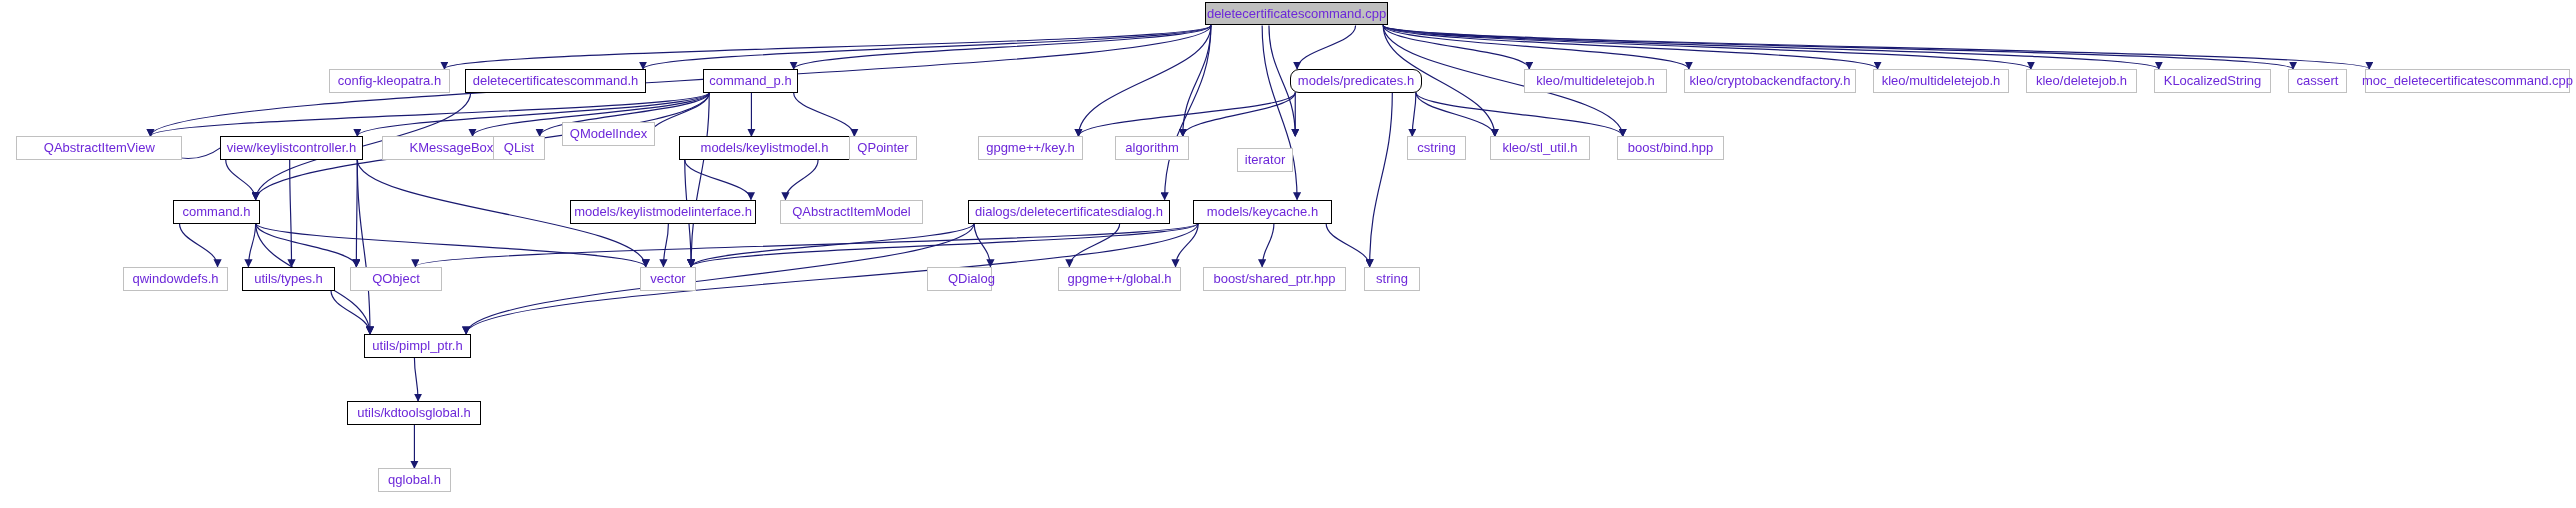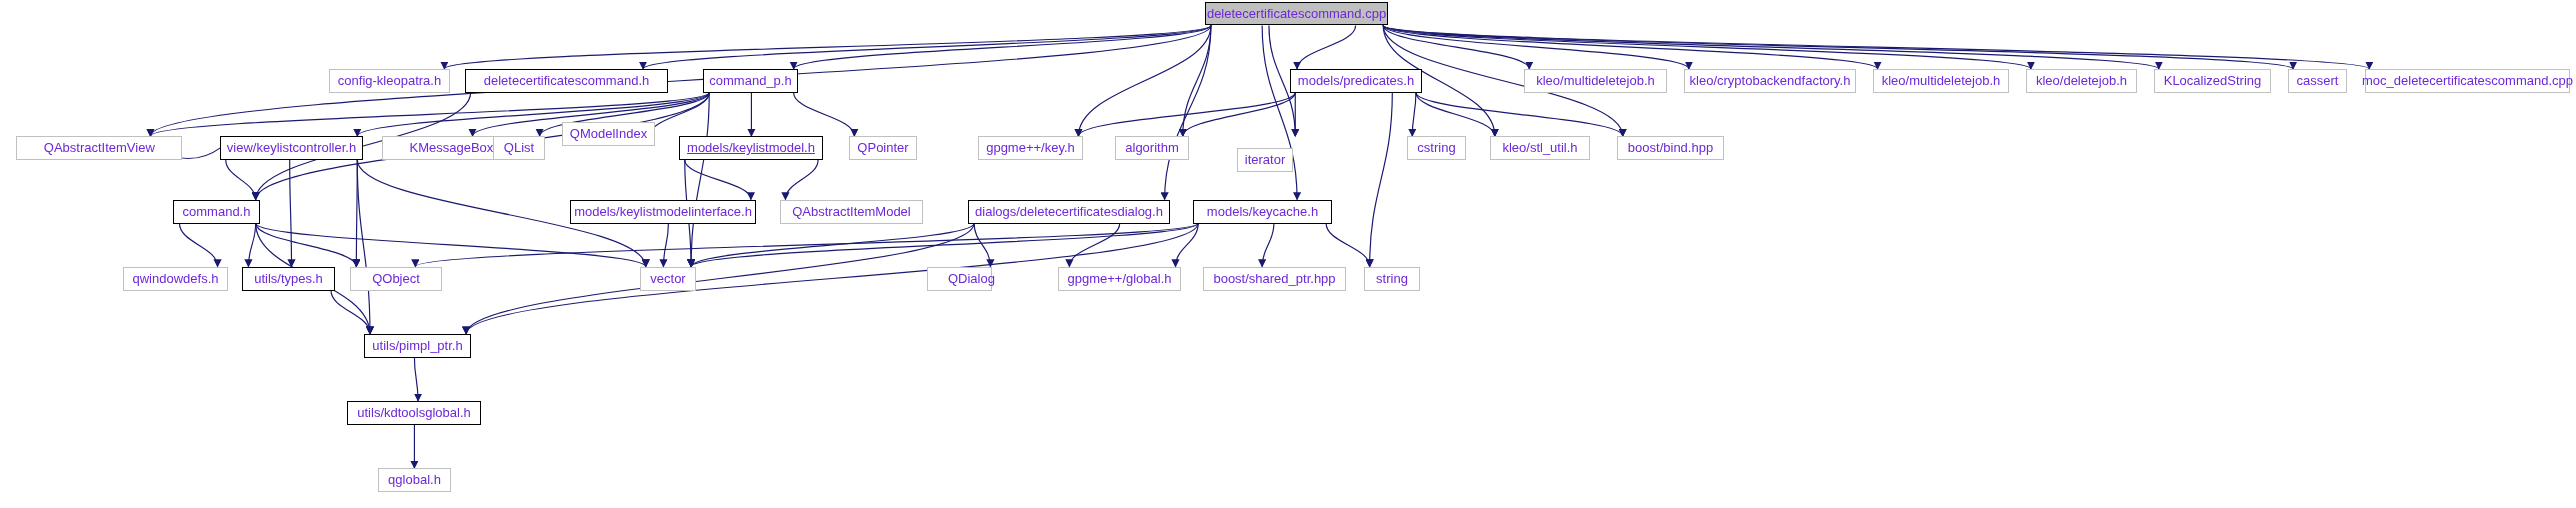--- a/index.html
+++ b/index.html
@@ -120,36 +120,36 @@
         <path d="M 1320 246 C 1320 267.6, 761 272.4, 761 294" fill="none" stroke="#191970" stroke-width="1.3" marker-end="url(#arrow)"></path>
         <path d="M 1320 246 C 1320 267.6, 457 272.4, 457 294" fill="none" stroke="#191970" stroke-width="1.3" marker-end="url(#arrow)"></path>
         <path d="M 1320 246 C 1320 300.9, 513 313.1, 513 368" fill="none" stroke="#191970" stroke-width="1.3" marker-end="url(#arrow)"></path>
         <path d="M 456 394 C 456 415.6, 460 420.4, 460 442" fill="none" stroke="#191970" stroke-width="1.3" marker-end="url(#arrow)"></path>
         <path d="M 456 468 C 456 489.6, 456 494.4, 456 516" fill="none" stroke="#191970" stroke-width="1.3" marker-end="url(#arrow)"></path>
       </g>
   </svg>
   <div id="nodes">
       <div class="node root" style="left: 1205px; top: 1.8px; width: 183px;">deletecertificatescommand.cpp</div>
       <div class="node" style="left: 329px; top: 69px; width: 121px;">config-kleopatra.h</div>
-      <div class="node thick" style="left: 465px; top: 69px; width: 203px;">deletecertificatescommand.h</div>
+      <div class="node thick" style="left: 465px; top: 69px; width: 181px;">deletecertificatescommand.h</div>
       <div class="node thick" style="left: 703px; top: 69px; width: 95px;">command_p.h</div>
-      <div class="node thick" style="left: 1290px; top: 69px; width: 132px;">models/predicates.h</div>
+      <div class="node thick" style="left: 1290px; top: 69px; width: 132px; border-radius: 9px;">models/predicates.h</div>
       <div class="node" style="left: 1524px; top: 69px; width: 143px;">kleo/multideletejob.h</div>
       <div class="node" style="left: 1684px; top: 69px; width: 172px;">kleo/cryptobackendfactory.h</div>
       <div class="node" style="left: 1873px; top: 69px; width: 136px;">kleo/multideletejob.h</div>
       <div class="node" style="left: 2026px; top: 69px; width: 111px;">kleo/deletejob.h</div>
       <div class="node" style="left: 2154px; top: 69px; width: 117px;">KLocalizedString</div>
       <div class="node" style="left: 2288px; top: 69px; width: 59px;">cassert</div>
       <div class="node" style="left: 2365px; top: 69px; width: 205px;">moc_deletecertificatescommand.cpp</div>
       <div class="node" style="left: 16.3px; top: 136px; width: 166px;">QAbstractItemView</div>
       <div class="node thick" style="left: 220px; top: 136px; width: 143px;">view/keylistcontroller.h</div>
       <div class="node" style="left: 382px; top: 136px; width: 112px; padding-left: 35px;">KMessageBox</div>
       <div class="node" style="left: 493px; top: 136px; width: 52px;">QList</div>
       <div class="node" style="left: 562px; top: 122px; width: 93px;">QModelIndex</div>
-      <div class="node thick" style="left: 679px; top: 136px; width: 144px; text-decoration: underline;">models/keylistmodel.h</div>
+      <div class="node thick" style="left: 679px; top: 136px; width: 171px;">models/keylistmodel.h</div>
       <div class="node" style="left: 849px; top: 136px; width: 68px;">QPointer</div>
       <div class="node" style="left: 978px; top: 136px; width: 105px;">gpgme++/key.h</div>
       <div class="node" style="left: 1115px; top: 136px; width: 74px;">algorithm</div>
       <div class="node" style="left: 1237px; top: 148px; width: 56px;">iterator</div>
       <div class="node" style="left: 1407px; top: 136px; width: 59px;">cstring</div>
       <div class="node" style="left: 1490px; top: 136px; width: 100px;">kleo/stl_util.h</div>
       <div class="node" style="left: 1617px; top: 136px; width: 107px;">boost/bind.hpp</div>
       <div class="node thick" style="left: 173px; top: 200px; width: 87px;">command.h</div>
       <div class="node thick" style="left: 570px; top: 200px; width: 186px;">models/keylistmodelinterface.h</div>
       <div class="node" style="left: 780px; top: 200px; width: 143px;">QAbstractItemModel</div>

